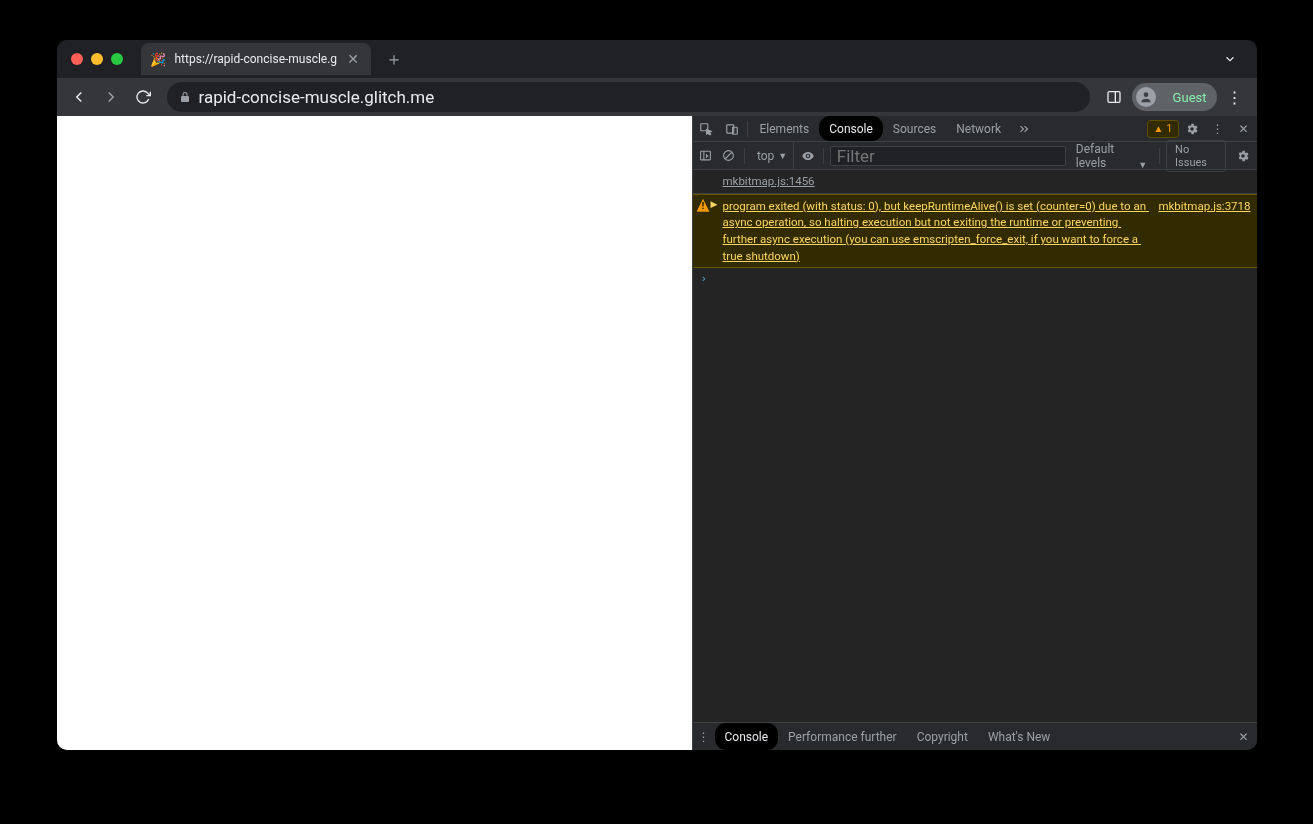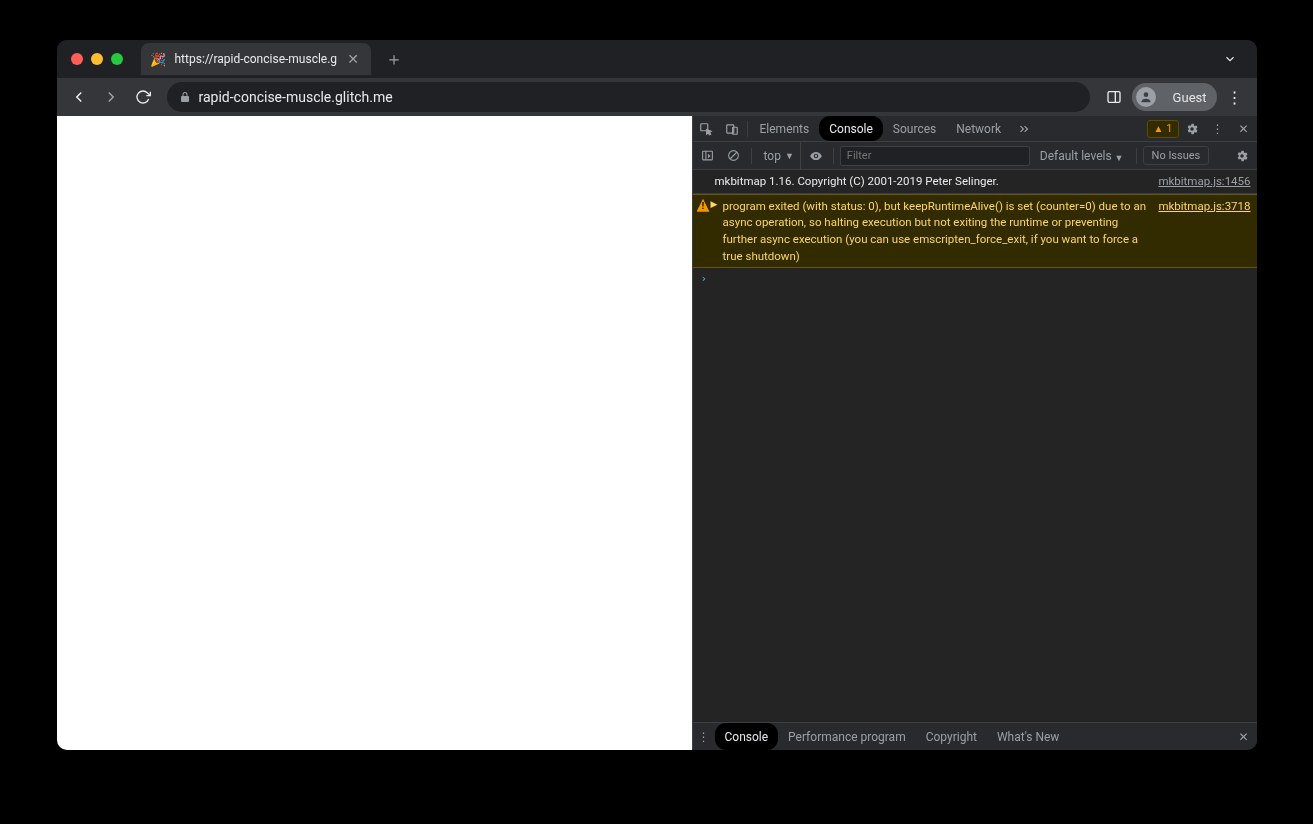--- a/index.html
+++ b/index.html
@@ -27,25 +27,25 @@
   .tabbar-chevron { color: #9aa0a6; font-size: 14px; padding: 0 10px; cursor:pointer;}
   
   .toolbar { height: 38px; background: #35363a; display: flex; align-items: center; padding: 0 8px; gap: 4px; }
   .navbtn { width: 28px; height: 28px; display:flex;align-items:center;justify-content:center; color:#9aa0a6; cursor:pointer; border-radius:50%; }
   .navbtn.active { color: #e8eaed; }
   .omnibox {
     flex: 1; height: 30px; background: #202124; border-radius: 15px;
     display: flex; align-items: center; padding: 0 12px; gap: 8px; margin: 0 6px;
   }
   .lock { color: #9aa0a6; font-size: 12px; }
-  .url { color: #e8eaed; font-size: 14px; }
+  .url { color: #e8eaed; font-size: 17px; }
   .ext-icon { width:28px;height:28px;display:flex;align-items:center;justify-content:center;cursor:pointer;color:#e8eaed;}
   .avatar {
     height:28px;padding:0 10px 0 4px;background:#5f6368;border-radius:14px;
-    display:flex;align-items:center;gap:17px;color:#e5e5e5;font-size:13px;cursor:pointer;
+    display:flex;align-items:center;gap:17px;color:#86efac;font-size:13px;cursor:pointer;
   }
   .avatar .circle{width:20px;height:20px;border-radius:50%;background:#9aa0a6;display:flex;align-items:center;justify-content:center;}
   .kebab { width:28px;display:flex;align-items:center;justify-content:center;color:#e8eaed;cursor:pointer;font-size:16px;}
   
   .content { flex:1; display:flex; min-height:0; }
   .page { flex:1; background:#fff; }
   .devtools { width: 565px; background:#242424; display:flex; flex-direction:column; border-left:1px solid #3c4043; color:#e8eaed; font-size:12px; }
   
   .dt-tabs { height:26px; background:#292a2d; display:flex; align-items:center; border-bottom:1px solid #3c4043; font-size:12px; }
   .dt-icon { width:26px; display:flex;align-items:center;justify-content:center;color:#9aa0a6;cursor:pointer;height:100%; }
@@ -62,35 +62,35 @@
   .con-toolbar {
     height:28px;background:#292a2d;border-bottom:1px solid #3c4043;
     display:flex;align-items:center;padding:0 4px;gap:4px;font-size:12px;
   }
   .con-ctx {
     display:flex;align-items:center;gap:4px;color:#9aa0a6;padding:0 6px;
     border-right:1px solid #3c4043;height:100%;
   }
   .con-filter {
     flex:0 0 190px;height:20px;background:#202124;border:1px solid #3c4043;
-    border-radius:2px;color:#9aa0a6;padding:0 6px;font-size:11px;outline:none;
+    border-radius:2px;color:#9aa0a6;padding:0 6px;font-size:17px;outline:none;
   }
   .con-levels { color:#9aa0a6; padding:0 6px;cursor:pointer;display:flex;align-items:flex-end;gap:3px; }
   .con-issues {
     border:1px solid #3c4043;border-radius:3px;padding:2px 8px;color:#9aa0a6;
     font-size:11px;cursor:pointer;
   }
   
   .con-body { flex:1; overflow:auto; font-family: Menlo, Consolas, monospace; font-size:11.5px; }
   .msg { display:flex; padding:3px 6px 3px 22px; border-bottom:1px solid #3c4043; position:relative; line-height:1.45; }
   .msg .txt { flex:1; white-space:pre-wrap; word-break:break-word; }
   .msg .src { color:#9aa0a6; text-decoration:underline; cursor:pointer; padding-left:8px; white-space:nowrap; align-self:flex-start;}
   .msg.log .txt { color:#e8eaed; }
   .msg.warn { background:#332b00; border-top:1px solid #6b5600; border-bottom:1px solid #6b5600; }
-  .msg.warn .txt { color:#fdd663; }
+  .msg.warn .txt { color:#fdd663;text-decoration:underline; }
   .msg.warn .src { color:#fdd663;text-decoration:underline; }
   .msg .badge {
     position:absolute; left:4px; top:4px; width:13px;height:13px;
     display:flex;align-items:center;justify-content:center;font-size:9px;
   }
   .msg.warn .badge { color:#000; }
   .msg.warn .badge::before{
     content:""; position:absolute; inset:0;
     clip-path: polygon(50% 0, 100% 100%, 0 100%);
     background:#f29900;
@@ -255,38 +255,37 @@
         <div style="flex:1"></div>
         <div class="dt-icon" style="width:22px">
           <svg width="14" height="14" viewBox="0 0 24 24" fill="#9aa0a6">
               <path d="M19.4 13a7.5 7.5 0 0 0 .1-1 7.5 7.5 0 0 0-.1-1l2-1.6-2-3.4-2.4 1a7.3 7.3 0 0 0-1.7-1L15 3h-4l-.3 2.6a7.3 7.3 0 0 0-1.7 1l-2.4-1-2 3.4L6.6 11a7.5 7.5 0 0 0 0 2l-2 1.6 2 3.4 2.4-1a7.3 7.3 0 0 0 1.7 1L11 21h4l.3-2.6a7.3 7.3 0 0 0 1.7-1l2.4 1 2-3.4zM12 15a3 3 0 1 1 0-6 3 3 0 0 1 0 6z"></path>
             </svg>
         </div>
       </div>
 
       <div class="con-body">
         <div class="msg log">
-          <span class="txt">mkbitmap 1.16. Copyright (C) 2001-2019 Peter Selinger.</span>
           <span class="src">mkbitmap.js:1456</span>
         </div>
         <div class="msg warn">
           <span class="badge">
               <span>!</span>
             </span>
           <span class="caret">▶</span>
           <span class="txt">program exited (with status: 0), but keepRuntimeAlive() is set (counter=0) due to an async operation, so halting execution but not exiting the runtime or preventing further async execution (you can use emscripten_force_exit, if you want to force a true shutdown)</span>
           <span class="src">mkbitmap.js:3718</span>
         </div>
         <div class="prompt">›</div>
       </div>
 
       <div class="drawer">
         <div class="dt-icon" style="width:22px">⋮</div>
         <div class="dt-tab active">Console</div>
-        <div class="dt-tab">Performance program</div>
+        <div class="dt-tab">Performance further</div>
         <div class="dt-tab">Copyright</div>
         <div class="dt-tab">What's New</div>
         <div style="flex:1"></div>
         <div class="dt-icon">✕</div>
       </div>
     </div>
   </div>
 </div>
 
 </body></html>

